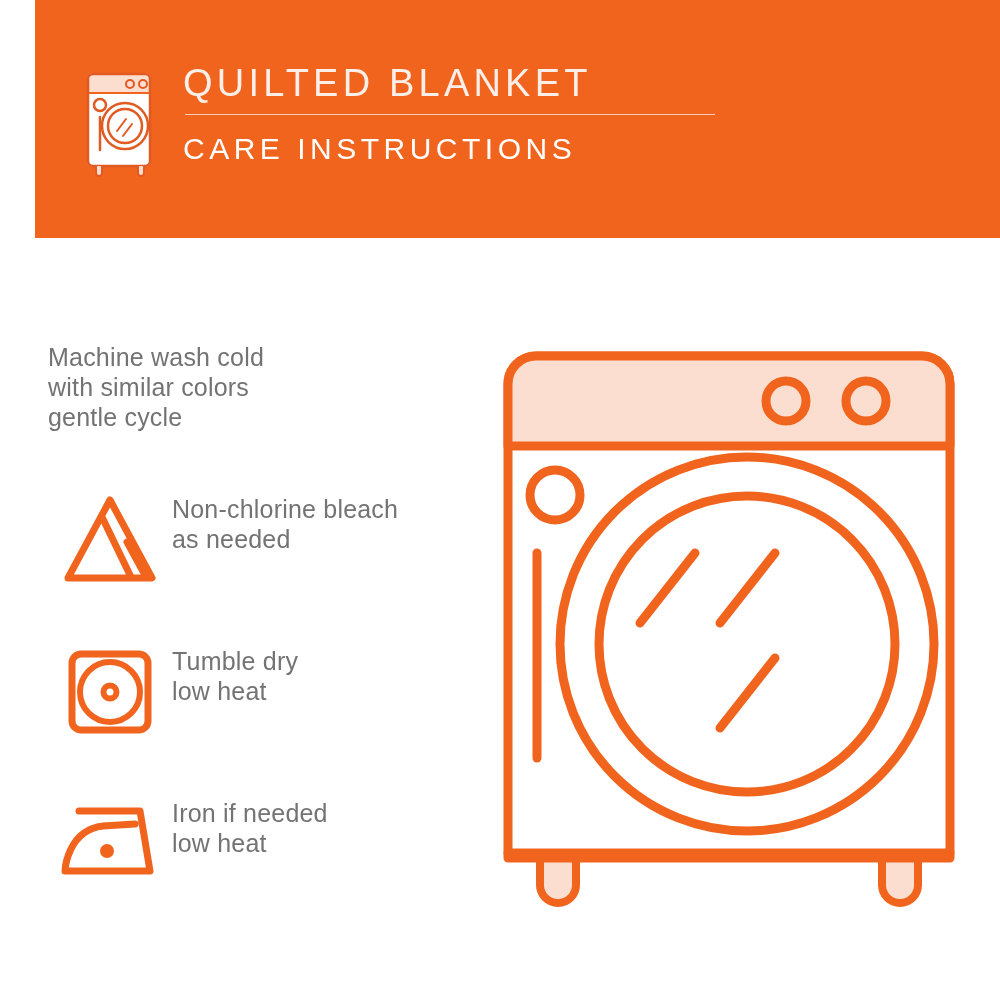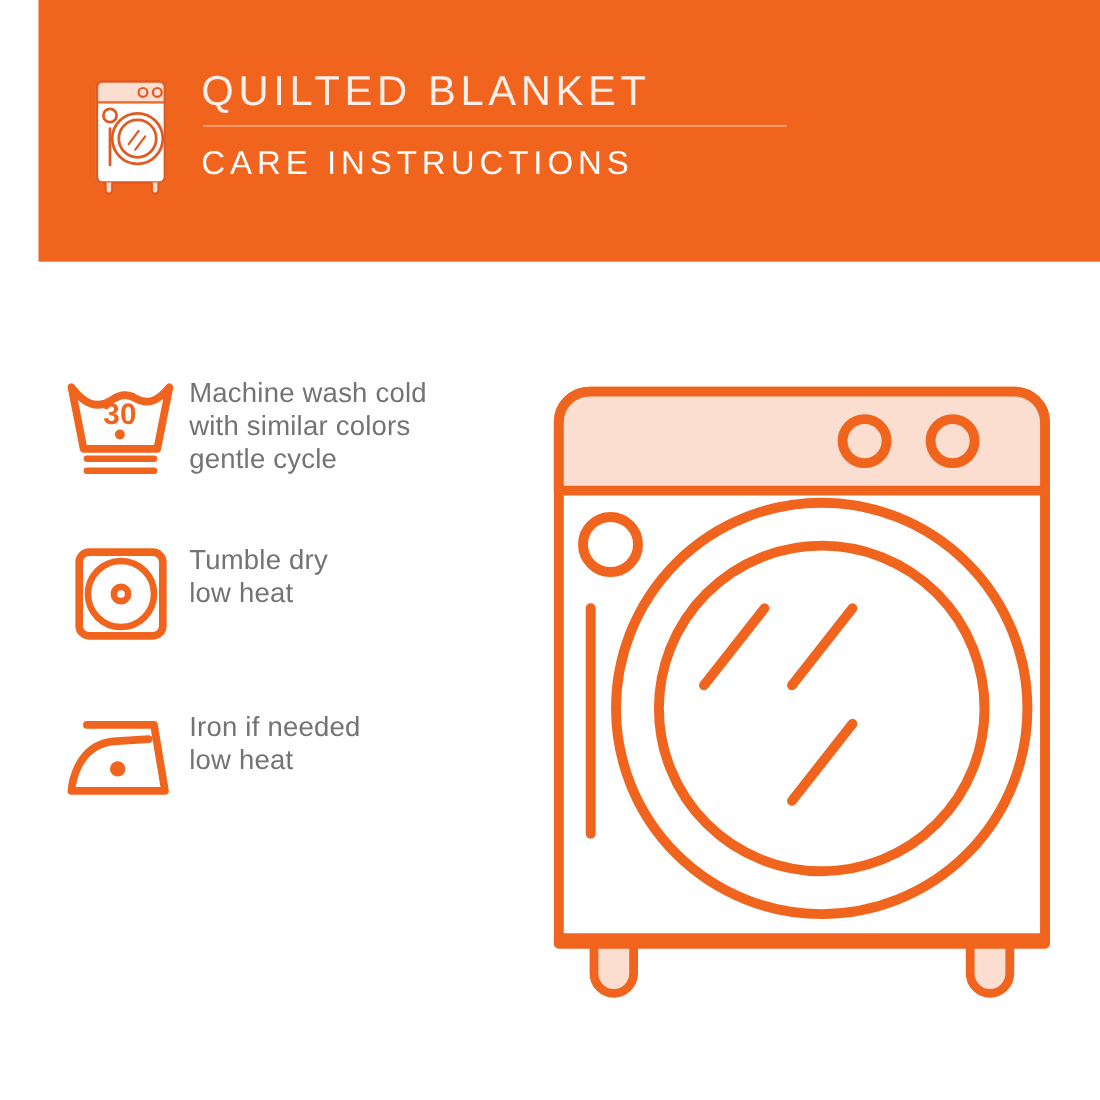--- a/index.html
+++ b/index.html
@@ -155,35 +155,36 @@
       <div class="title-line2">CARE INSTRUCTIONS</div>
     </div>
   </div>
 </div>
 
 <div class="content">
 
   <div class="instructions">
 
     <div class="instruction-row">
-      <div class="instruction-icon">
-        <svg width="106" height="100" viewBox="0 0 106 100">
-          <path d="M8 14 C20 30 32 34 44 26 C52 21 58 19 66 24 C76 30 86 28 97 14
-                   L86 70 L19 70 Z" fill="none" stroke="#F1641E" stroke-width="7" stroke-linejoin="round" stroke-linecap="round"></path>
-          <text x="52" y="47" text-anchor="middle" font-family="'Liberation Sans', sans-serif" font-size="27" font-weight="700" fill="#F1641E">30</text>
-          <circle cx="52" cy="57" r="4.5" fill="#F1641E"></circle>
-          <rect x="19" y="76" width="67" height="6" rx="3" fill="#F1641E"></rect>
-          <rect x="19" y="87" width="67" height="6" rx="3" fill="#F1641E"></rect>
-        </svg>
-      </div>
       <div class="instruction-label">Machine wash cold
 with similar colors
 gentle cycle</div>
     </div>
 
+    <div class="instruction-row">
+      <div class="instruction-icon">
+        <svg width="106" height="100" viewBox="0 0 106 100">
+          <path d="M53 10 L95 88 L11 88 Z" fill="none" stroke="#F1641E" stroke-width="7" stroke-linejoin="round"></path>
+          <line x1="45" y1="27" x2="73" y2="85" stroke="#F1641E" stroke-width="7" stroke-linecap="round"></line>
+          <line x1="70" y1="52" x2="88" y2="85" stroke="#F1641E" stroke-width="7" stroke-linecap="round"></line>
+        </svg>
+      </div>
+      <div class="instruction-label">Non-chlorine bleach
+as needed</div>
+    </div>
 
     <div class="instruction-row">
       <div class="instruction-icon">
         <svg width="106" height="100" viewBox="0 0 106 100">
           <rect x="15" y="12" width="76" height="76" rx="9" fill="none" stroke="#F1641E" stroke-width="7"></rect>
           <circle cx="53" cy="50" r="30" fill="none" stroke="#F1641E" stroke-width="6"></circle>
           <circle cx="53" cy="50" r="6.5" fill="none" stroke="#F1641E" stroke-width="6"></circle>
         </svg>
       </div>
       <div class="instruction-label">Tumble dry

